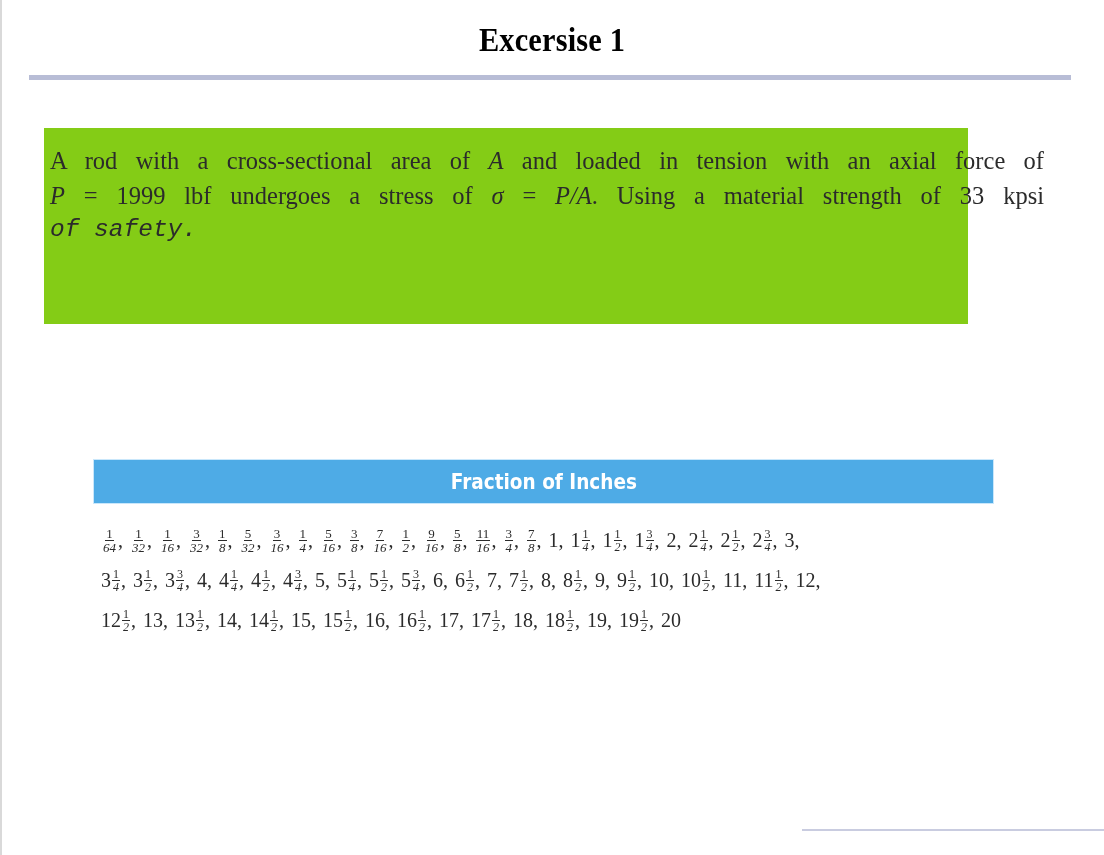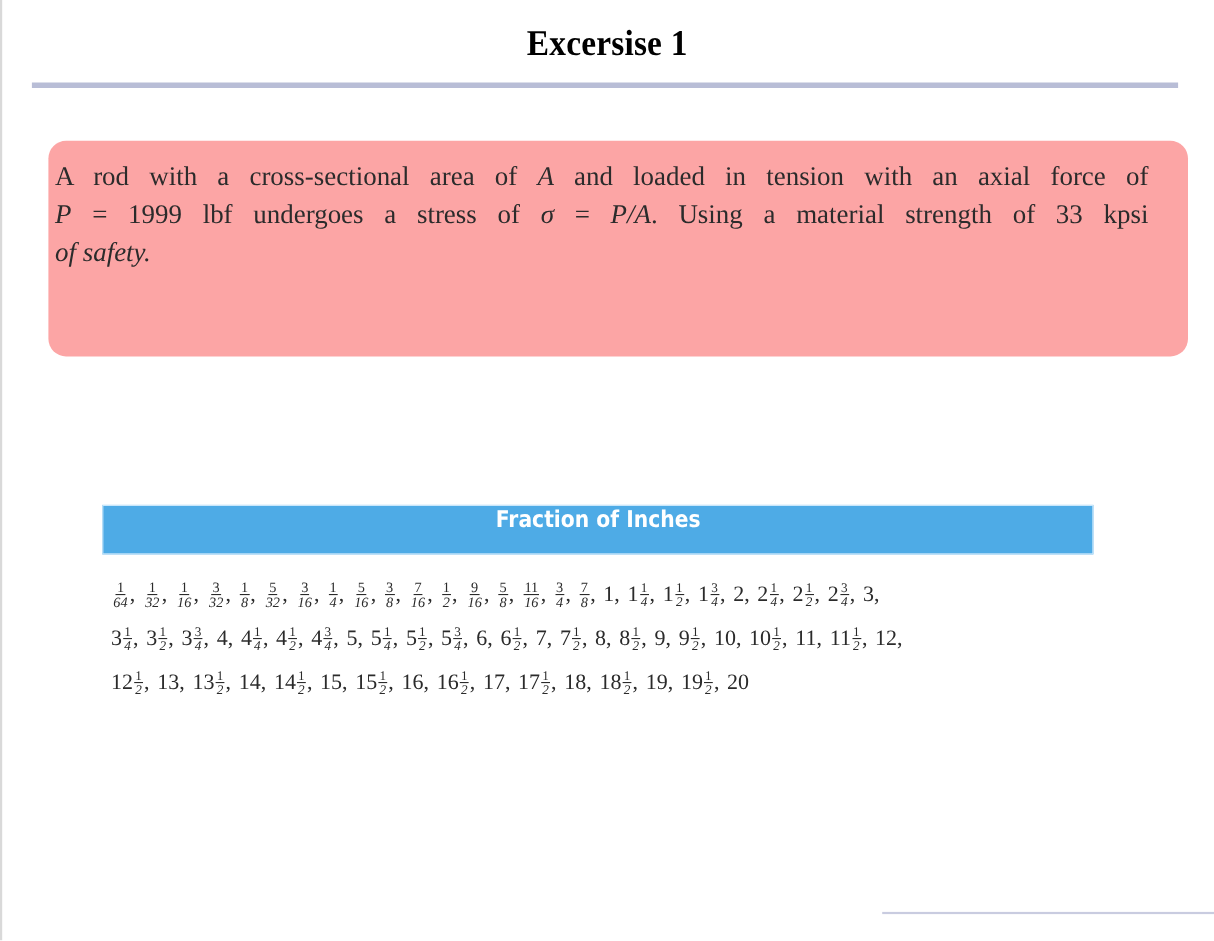--- a/index.html
+++ b/index.html
@@ -8,33 +8,33 @@
     font-family: "Liberation Serif", "DejaVu Serif", serif; color: #2a2a2a;
   }
   .left-edge { position: absolute; left: 0; top: 0; width: 2px; height: 855px; background: #d9d9d9; }
   .title {
     position: absolute; top: 22px; left: 0; width: 1104px; text-align: center;
     font-family: "Liberation Serif", serif; font-weight: bold; font-size: 33px; color: #000;
     transform: scaleX(0.92); letter-spacing: 0.2px;
   }
   .top-rule { position: absolute; left: 29px; top: 75px; width: 1042px; height: 5px; background: #b8bdd6; }
   .problem-box {
-    position: absolute; left: 44px; top: 128px; width: 1036px; height: 196px; background: #fca5a5; border-radius: 16px;
+    position: absolute; left: 44px; top: 128px; width: 924px; height: 196px; background: #84cc16;
   }
   .problem-text {
     position: absolute; left: 6px; top: 16px; width: 994px;
     font-size: 24.5px; line-height: 34.6px; color: #2b2b2b; text-align: justify;
   }
   .problem-text i { font-style: italic; }
   .line { display: block; text-align-last: justify; white-space: nowrap; }
-  .line.last { text-align-last: left; }
+  .line.last { text-align-last: left; font-family: Liberation Mono, monospace; }
   .table-header {
     position: absolute; left: 93px; top: 459px; width: 901px; height: 45px; background: #4eabe6;
     border: 1px solid #c9e7fb; box-sizing: border-box;
-    display: flex; align-items: flex-start; justify-content: center;
+    display: flex; align-items: center; justify-content: center;
   }
   .table-header span {
     font-family: "DejaVu Sans", sans-serif; font-weight: bold; font-size: 21px; color: #ffffff;
     transform: scaleX(0.88); display: inline-block;
   }
   .fractions { position: absolute; left: 101px; top: 520px; font-size: 20px; color: #2b2b2b; }
   .frow { height: 40px; display: flex; align-items: center; white-space: nowrap; }
   .frac {
     display: inline-flex; flex-direction: column; align-items: center; vertical-align: middle;
     font-size: 13px; line-height: 13px; margin: 0 1px;

